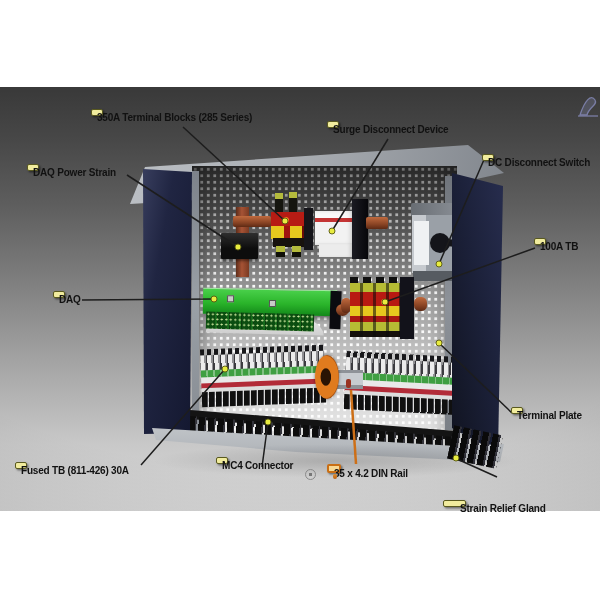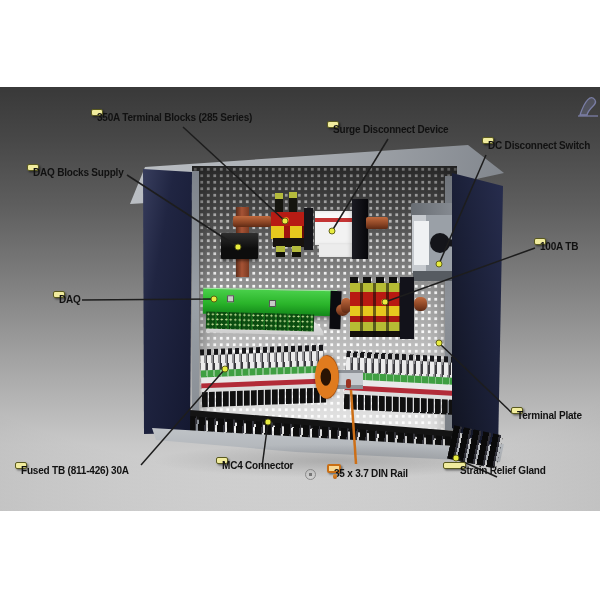--- a/index.html
+++ b/index.html
@@ -283,42 +283,42 @@
       <line x1="497" y1="477" x2="457" y2="459" stroke="#1d1d1d" stroke-width="1.5"></line>
       <circle cx="456" cy="458" r="3" fill="#e8ec40" stroke="#55550e" stroke-width="0.9"></circle>
     </svg>
   <div id="callout-layer">
       <div class="callout" style="left: 91px; top: 109px;">
         <span>350A Terminal Blocks (285 Series)</span>
       </div>
       <div class="callout" style="left: 327px; top: 121px;">
         <span>Surge Disconnect Device</span>
       </div>
-      <div class="callout" style="left: 482px; top: 137px;">
+      <div class="callout" style="left: 482px; top: 154px;">
         <span>DC Disconnect Switch</span>
       </div>
       <div class="callout" style="left: 27px; top: 164px;">
-        <span>DAQ Blocks Supply</span>
+        <span>DAQ Power Strain</span>
       </div>
       <div class="callout" style="left: 53px; top: 291px;">
         <span>DAQ</span>
       </div>
       <div class="callout" style="left: 534px; top: 238px;">
         <span>100A TB</span>
       </div>
       <div class="callout" style="left: 511px; top: 407px;">
         <span>Terminal Plate</span>
       </div>
       <div class="callout" style="left: 15px; top: 462px;">
         <span>Fused TB (811-426) 30A</span>
       </div>
       <div class="callout" style="left: 216px; top: 457px;">
         <span>MC4 Connector</span>
       </div>
       <div class="callout highlight" style="left: 327px; top: 464px;">
-        <span>35 x 3.7 DIN Rail</span>
-      </div>
-      <div class="callout" style="left: 443px; top: 462px; padding-left: 16px;">
+        <span>35 x 4.2 DIN Rail</span>
+      </div>
+      <div class="callout" style="left: 443px; top: 500px; padding-left: 16px;">
         <span>Strain Relief Gland</span>
       </div>
     </div>
 
 </div>
 
 </body></html>

